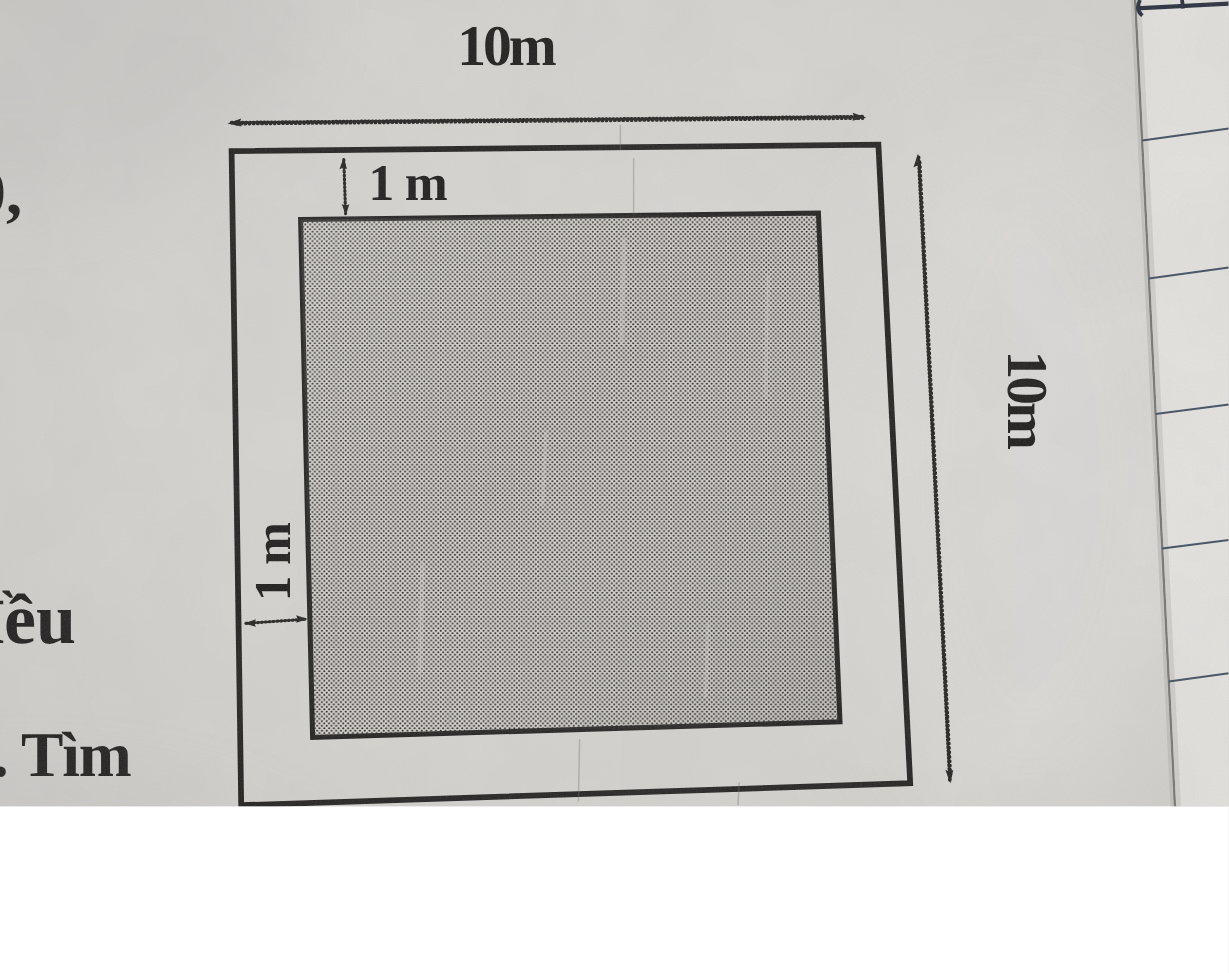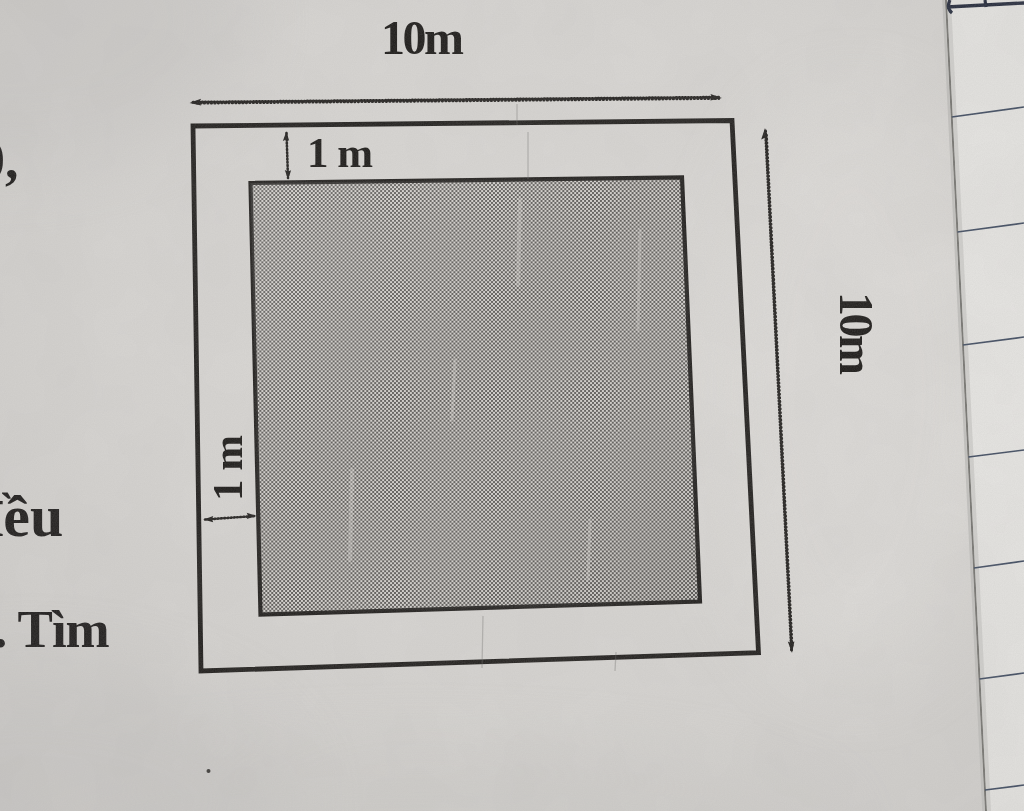--- a/index.html
+++ b/index.html
@@ -1,16 +1,16 @@
 <!DOCTYPE html>
 <html><head>
 <meta charset="utf-8">
 <style>
   html,body{margin:0;padding:0;}
-  #page{position:relative;width:1024px;height:811px;overflow:hidden;background:#d6d4d1;
+  #page{position:relative;width:1024px;height:672px;overflow:hidden;background:#d6d4d1;
         font-family:"Liberation Serif", serif;}
   svg{position:absolute;left:0;top:0;}
 </style>
 </head>
 <body>
 <div id="page">
 <svg width="1024" height="811" viewBox="0 0 1024 811">
   <defs>
 
     <pattern id="ht" width="3.96" height="3.96" patternUnits="userSpaceOnUse">

